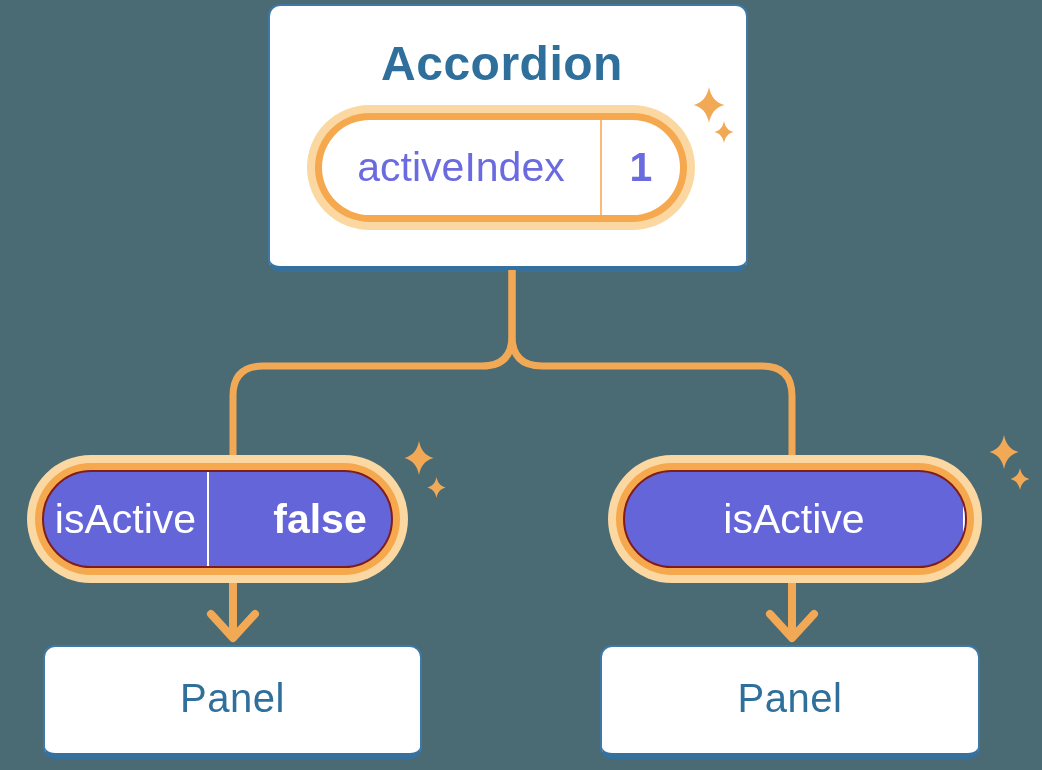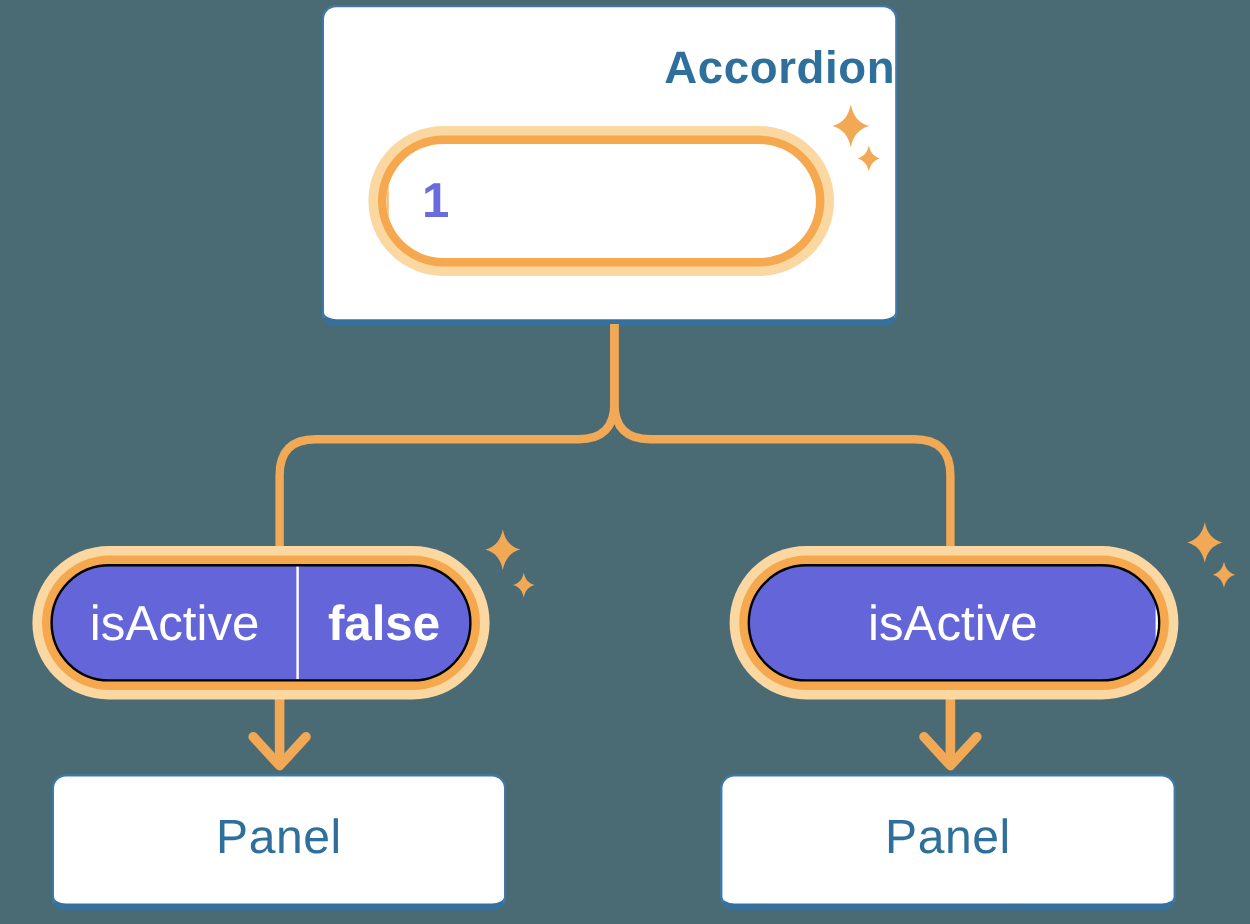--- a/index.html
+++ b/index.html
@@ -21,24 +21,24 @@
     border-bottom: 6px solid var(--card-border-bottom);
     border-radius: 12px;
     box-sizing: border-box;
   }
   #accordion-card { left: 268px; top: 4px; width: 480px; height: 268px; }
   #panel-left  { left: 43px;  top: 645px; width: 379px; height: 114px; }
   #panel-right { left: 600px; top: 645px; width: 380px; height: 114px; }
 
   .card-title {
     position: absolute;
-    left: 0; right: 0;
-    text-align: right;
+    left: 0; right: 12px;
+    text-align: center;
     color: var(--blue-text);
-    font-size: 38px;
+    font-size: 48px;
     font-weight: 700;
     letter-spacing: 0.5px;
   }
   #accordion-card .card-title { top: 30px; }
   .panel-label {
     position: absolute;
     left: 0; right: 0; top: 50%;
     transform: translateY(-54%);
     text-align: center;
     color: var(--blue-text);
@@ -70,42 +70,42 @@
   }
   .pill-body {
     border-radius: 999px;
     width: 100%; height: 100%;
     box-sizing: border-box;
     display: flex;
     align-items: stretch;
     overflow: hidden;
   }
   .pill-body.white-body { background: #ffffff; }
-  .pill-body.purple-body { background: var(--purple); border: 2px solid #000000; }
+  .pill-body.purple-body { background: var(--purple); border: 2px solid #7f1d1d; }
 
   .pill-cell {
     display: flex;
     align-items: center;
     justify-content: center;
     font-size: 41px;
   }
   .cell-label { flex: 1 1 auto; font-weight: 400; }
   .cell-value { flex: 0 0 auto; font-weight: 700; }
   .white-body  .pill-cell { color: var(--purple-text); }
   .purple-body .pill-cell { color: #ffffff; }
 
   .pill-divider { flex: 0 0 2px; }
   .white-body  .pill-divider { background: var(--divider-light); }
   .purple-body .pill-divider { background: #ffffff; }
 
   #state-pill { left: 307px; top: 105px; width: 388px; height: 125px; }
   #state-pill .cell-value { width: 78px; }
 
   #prop-pill-left { left: 27px; top: 455px; width: 381px; height: 128px; }
-  #prop-pill-left .cell-value { width: 142px; }
+  #prop-pill-left .cell-value { width: 142px; padding-left: 40px; }
 
   #prop-pill-right { left: 608px; top: 455px; width: 374px; height: 128px; }
   #prop-pill-right .cell-value { width: 133px; }
 
   
   .sparkle { position: absolute; pointer-events: none; }
   .sparkle path { fill: var(--orange); }
 </style>
 </head>
 <body>
@@ -121,20 +121,21 @@
     <path class="branch" d="M512,270 V336 Q512,366 542,366 H762 Q792,366 792,396 V457"></path>
     <path class="arrow" d="M233,581 V634"></path>
     <path class="arrow" d="M211,614 L233,638 L255,614"></path>
     <path class="arrow" d="M792,581 V634"></path>
     <path class="arrow" d="M770,614 L792,638 L814,614"></path>
   </svg>
 
   <div id="state-pill" class="pill-halo">
     <div class="pill-ring">
       <div class="pill-body white-body">
+        <div class="pill-cell cell-label">activeIndex</div>
         <div class="pill-divider"></div>
         <div class="pill-cell cell-value">1</div>
       </div>
     </div>
   </div>
 
   <div id="prop-pill-left" class="pill-halo">
     <div class="pill-ring">
       <div class="pill-body purple-body">
         <div class="pill-cell cell-label">isActive</div>

